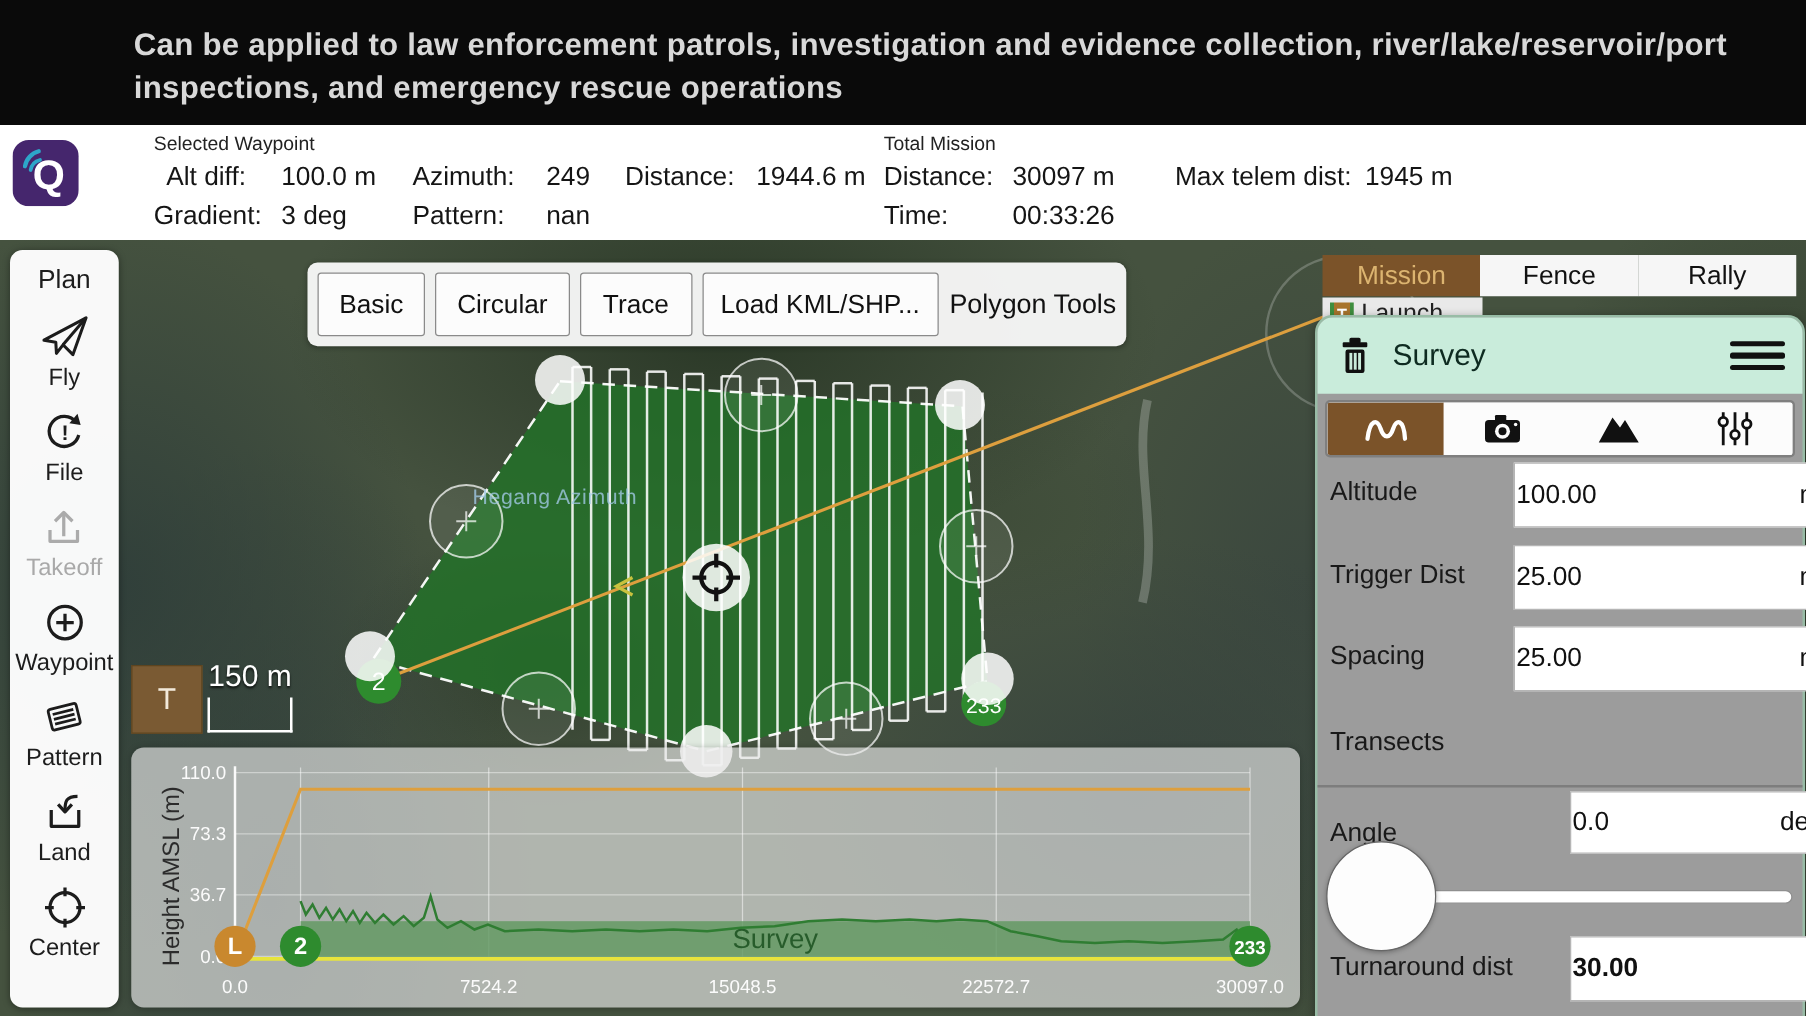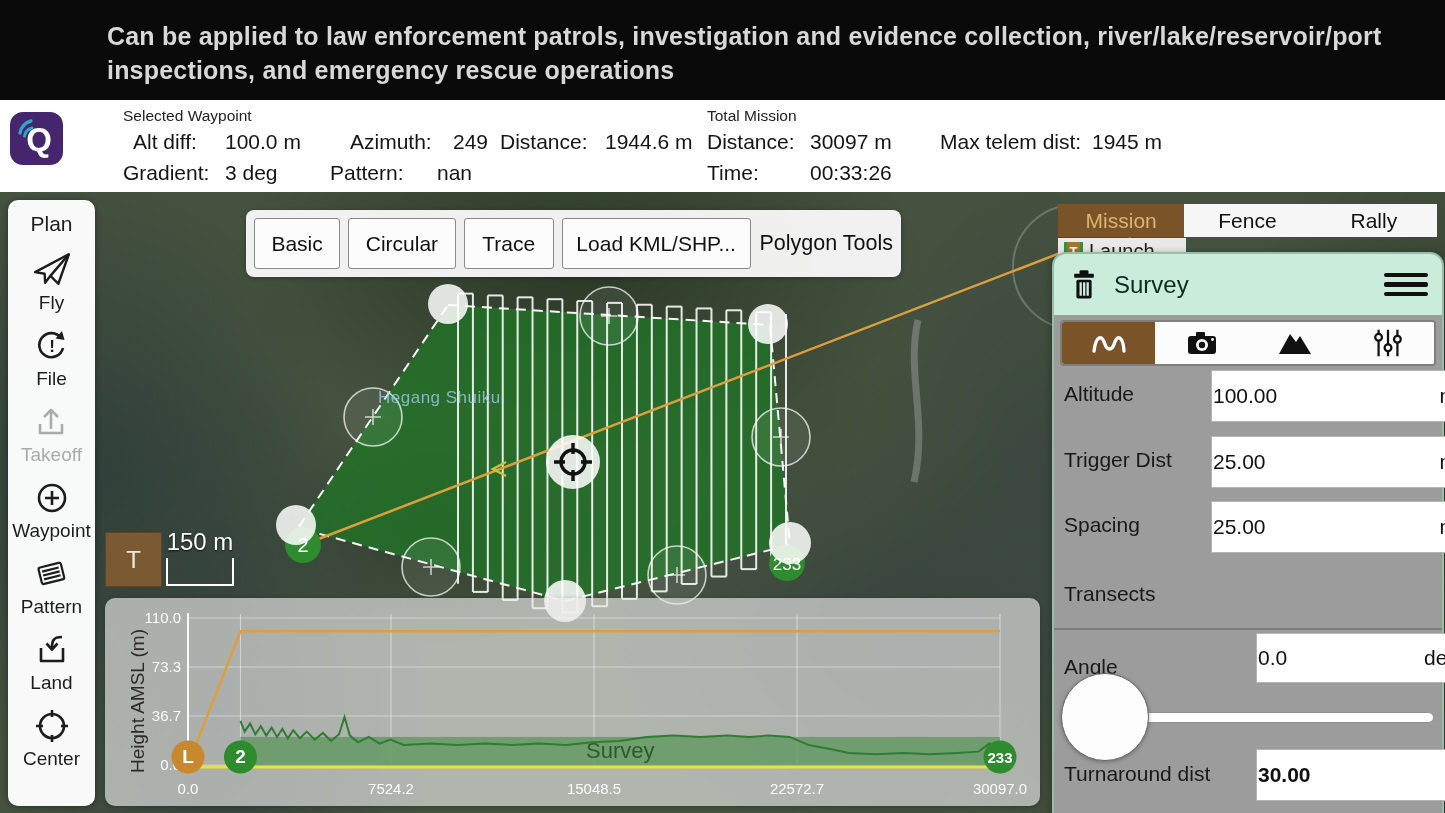--- a/index.html
+++ b/index.html
@@ -102,22 +102,22 @@
       </svg>
     </div>
     <div class="abs h-small" style="left:123px;top:7px;">Selected Waypoint</div>
     <div class="abs h-small" style="left:707px;top:7px;">Total Mission</div>
 
     <div class="abs h-lab" style="left:123px;top:30px;margin-left:10px;">Alt diff:</div>
     <div class="abs h-val" style="left:225px;top:30px;">100.0 m</div>
     <div class="abs h-lab" style="left:123px;top:61px;">Gradient:</div>
     <div class="abs h-val" style="left:225px;top:61px;">3 deg</div>
 
-    <div class="abs h-lab" style="left:330px;top:30px;margin-left:20px;">Azimuth:</div>
-    <div class="abs h-val" style="left:437px;top:30px;margin-left:16px;">249</div>
+    <div class="abs h-lab" style="left:330px;top:30px;">Azimuth:</div>
+    <div class="abs h-val" style="left:437px;top:30px;">249</div>
     <div class="abs h-lab" style="left:330px;top:61px;">Pattern:</div>
     <div class="abs h-val" style="left:437px;top:61px;">nan</div>
 
     <div class="abs h-lab" style="left:500px;top:30px;">Distance:</div>
     <div class="abs h-val" style="left:605px;top:30px;">1944.6 m</div>
 
     <div class="abs h-lab" style="left:707px;top:30px;">Distance:</div>
     <div class="abs h-val" style="left:810px;top:30px;">30097 m</div>
     <div class="abs h-lab" style="left:707px;top:61px;">Time:</div>
     <div class="abs h-val" style="left:810px;top:61px;">00:33:26</div>
@@ -210,21 +210,21 @@
         <circle cx="373" cy="225" r="29"></circle>
         <path d="M609 116 v16 M601 124 h16  M781 237 v16 M773 245 h16  M677 375 v16 M669 383 h16  M431 367 v16 M423 375 h16  M373 217 v16 M365 225 h16" fill="none"></path>
       </g>
 
       <g>
         <circle cx="573" cy="270" r="27" fill="rgba(255,255,255,.85)"></circle>
         <circle cx="573" cy="270" r="12" fill="none" stroke="#111" stroke-width="3.4"></circle>
         <path d="M573 251 v11 M573 278 v11 M554 270 h11 M581 270 h11" stroke="#111" stroke-width="3.4" fill="none"></path>
       </g>
     </svg>
-    <div id="map-place-label" class="abs">Hegang Shuiku</div>
+    <div id="map-place-label" class="abs">Hegang Azimuth</div>
   </div>
 
   <div id="sidebar" class="abs">
     <div class="title">Plan</div>
 
     <div class="sb-item">
       <span>
         <svg width="42" height="40" viewBox="0 0 38 38" stroke="#1c1c1c" stroke-width="2.3" fill="none" stroke-linejoin="round">
           <path d="M3 22 L35 5 L25 33 L17.5 25.5 L12.5 32 L12 23.5 Z"></path>
             <path d="M35 5 L17.5 25.5"></path>

